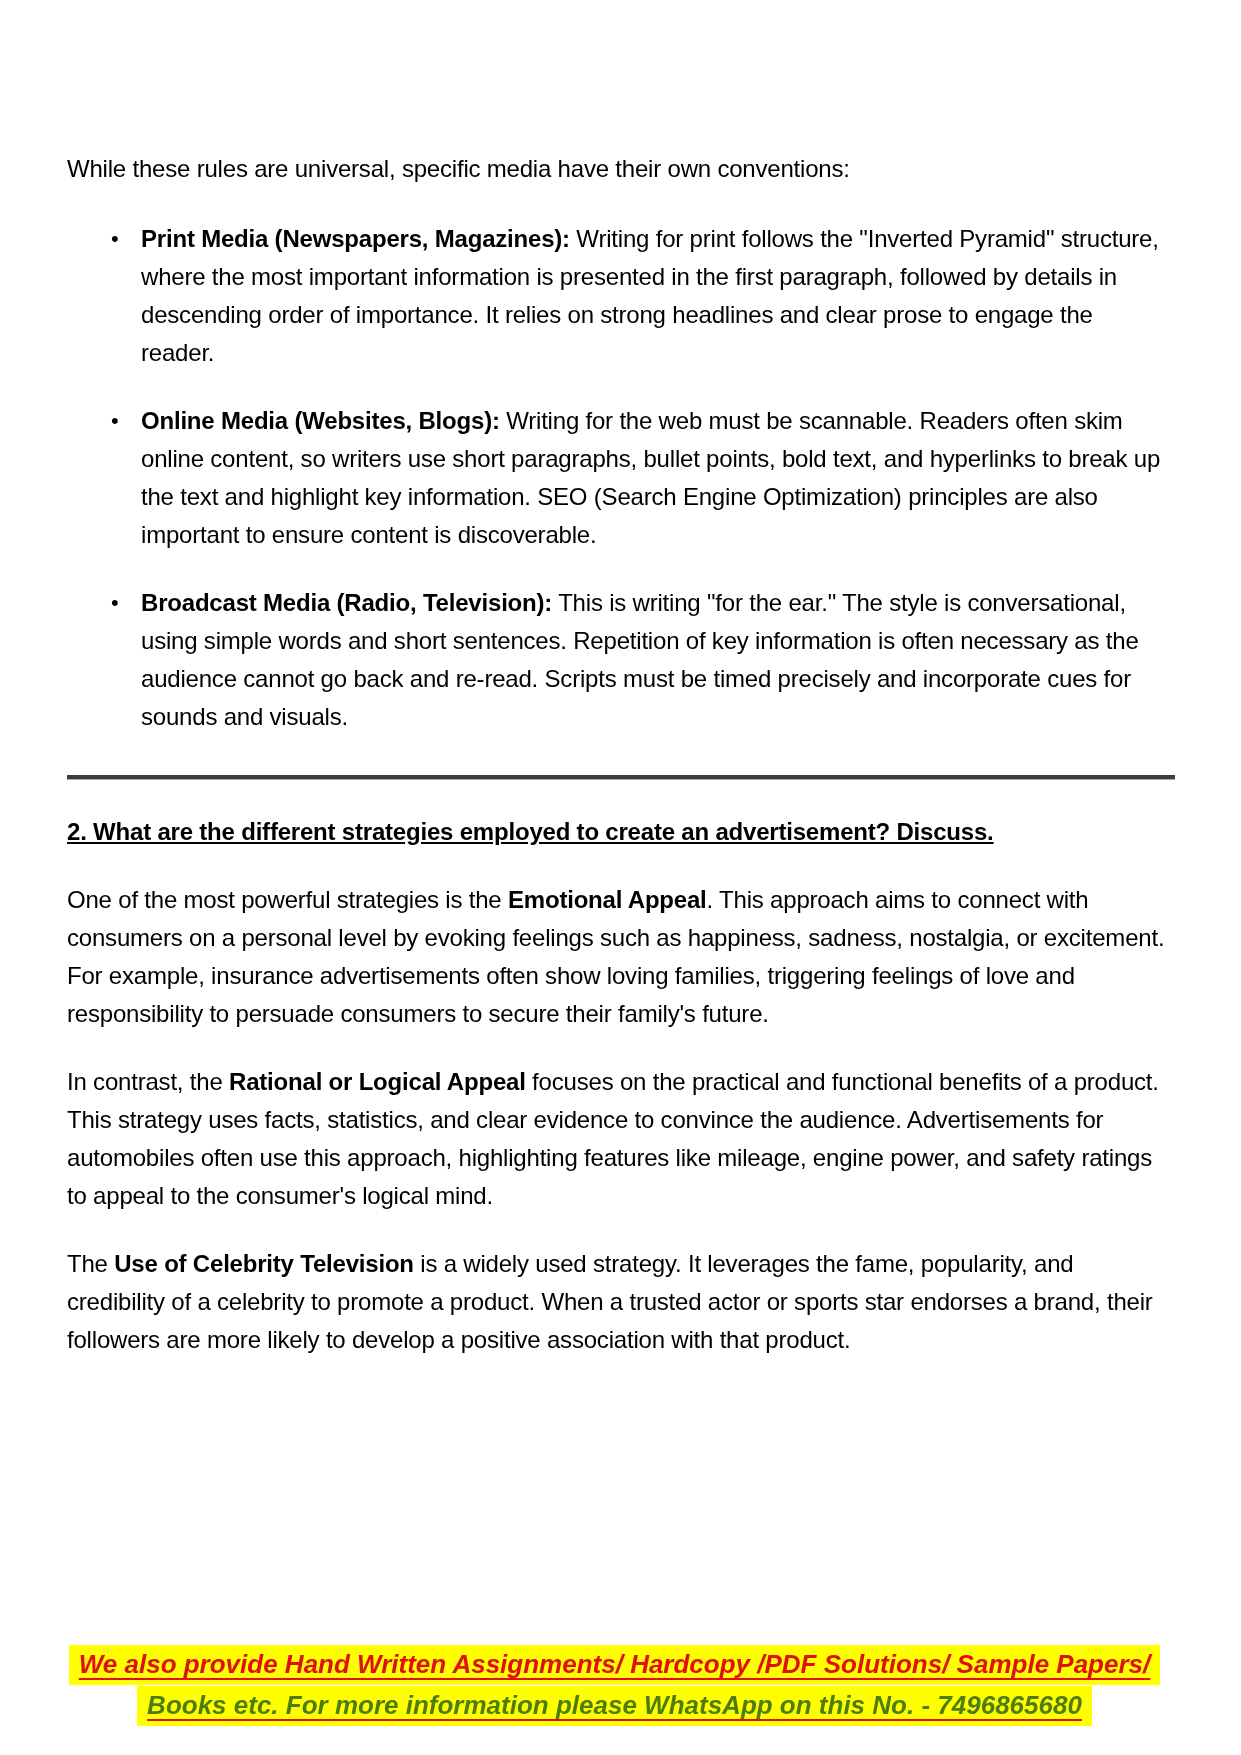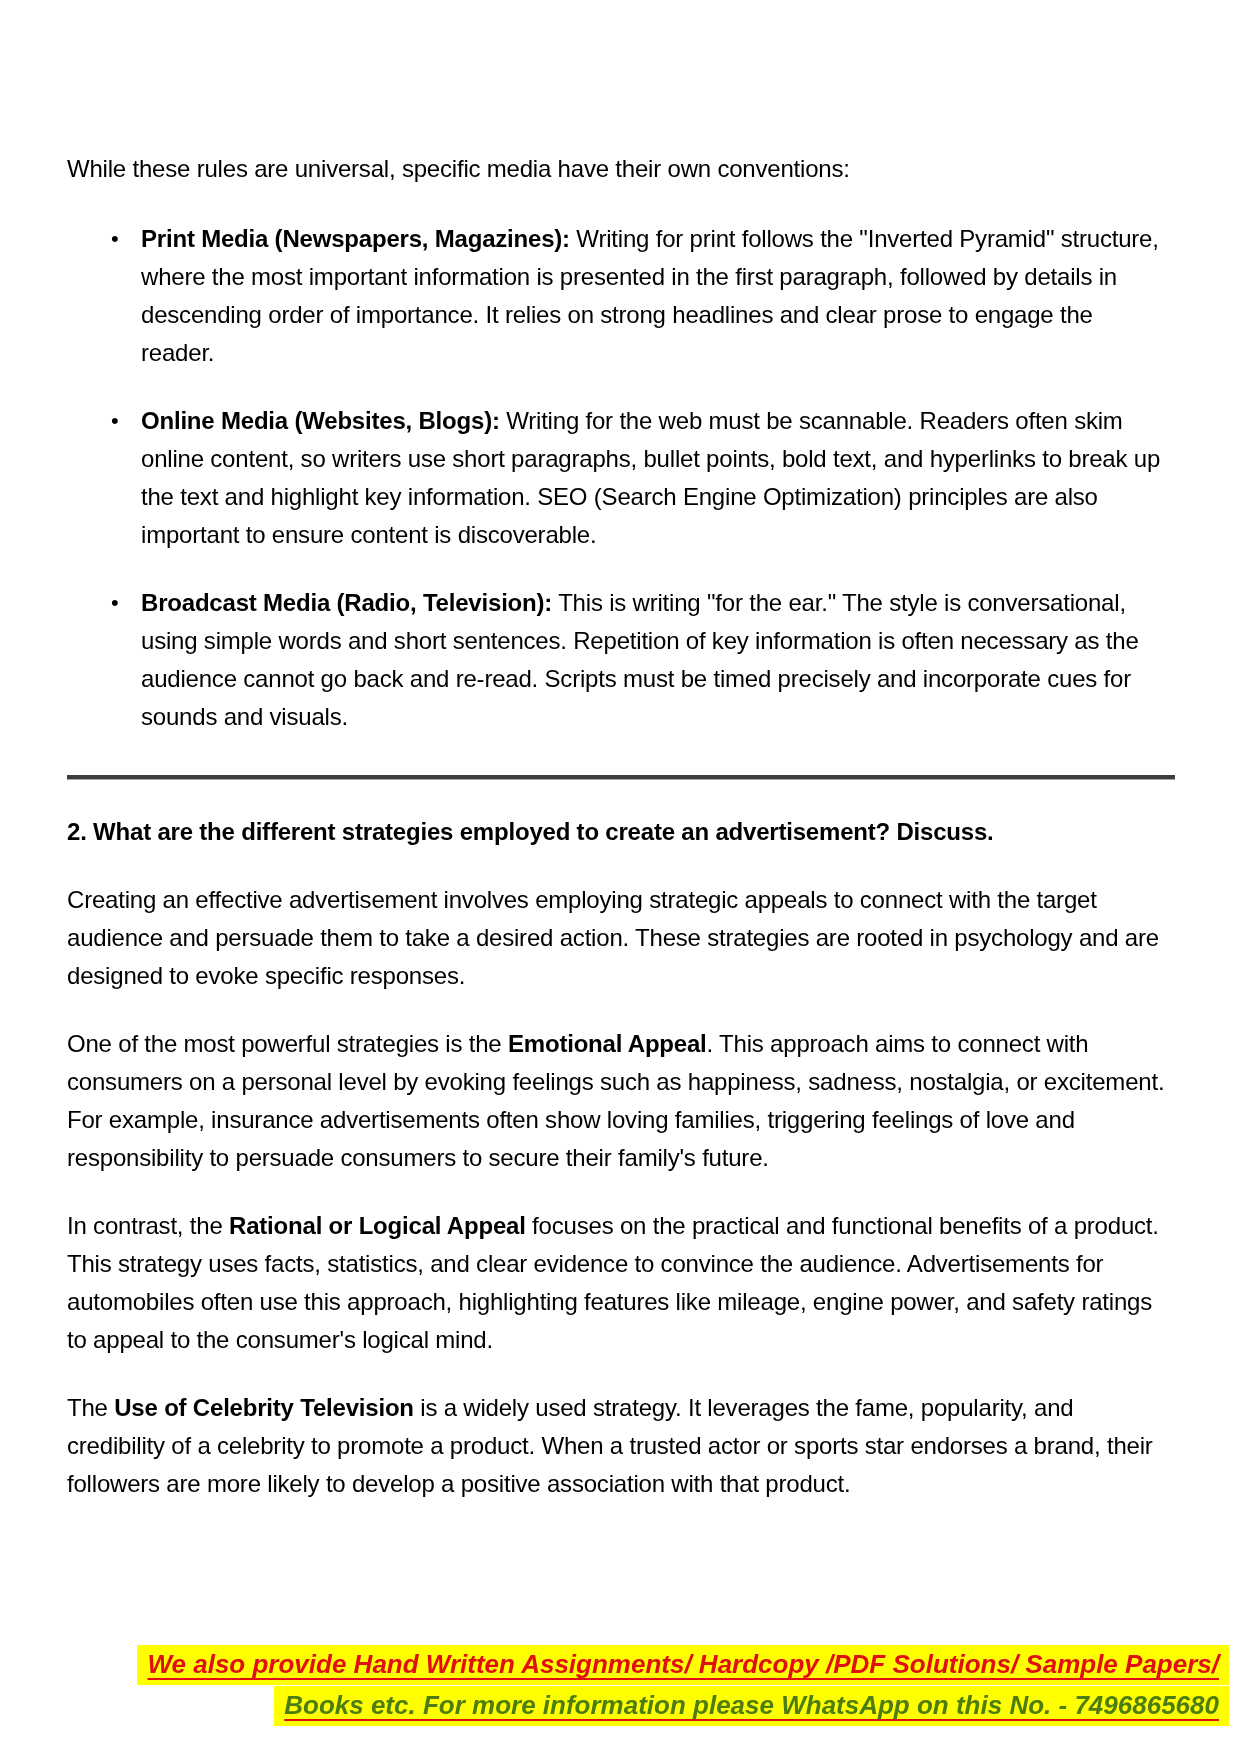--- a/index.html
+++ b/index.html
@@ -54,30 +54,31 @@
     background: #3d3d3d;
     border-bottom: 1px solid #a6a6a6;
     margin: 39px 0 33px 0;
   }
   h2.question {
     font-size: 24px;
     line-height: 38px;
     letter-spacing: -0.2px;
     font-weight: 700;
     margin: 0 0 30px 0;
+    text-decoration: underline;
   }
   .paragraphs p {
     margin: 0 0 30px 0;
   }
   .footer {
     position: absolute;
     left: 0;
     right: 12px;
     bottom: 28px;
-    text-align: right;
+    text-align: center;
   }
   .footer .line {
     line-height: 37px;
     white-space: nowrap;
   }
   .footer .hl {
     display: inline-block;
     font-size: 26px;
     font-weight: 700;
     font-style: italic;
@@ -99,21 +100,20 @@
         <li><span class="b">Print Media (Newspapers, Magazines):</span><span> Writing for print follows the "Inverted Pyramid" structure, where the most important information is presented in the first paragraph, followed by details in descending order of importance. It relies on strong headlines and clear prose to engage the reader.</span></li>
         <li><span class="b">Online Media (Websites, Blogs):</span><span> Writing for the web must be scannable. Readers often skim online content, so writers use short paragraphs, bullet points, bold text, and hyperlinks to break up the text and highlight key information. SEO (Search Engine Optimization) principles are also important to ensure content is discoverable.</span></li>
         <li><span class="b">Broadcast Media (Radio, Television):</span><span> This is writing "for the ear." The style is conversational, using simple words and short sentences. Repetition of key information is often necessary as the audience cannot go back and re-read. Scripts must be timed precisely and incorporate cues for sounds and visuals.</span></li>
       </ul>
 
     <div class="divider"></div>
 
     <h2 class="question">2. What are the different strategies employed to create an advertisement? Discuss.</h2>
 
     <div class="paragraphs" id="paragraph-container">
-        <p><span>Creating an effective advertisement involves employing strategic appeals to connect with the target audience and persuade them to take a desired action. These strategies are rooted in psychology and are designed to evoke specific responses.</span></p>
         <p><span>One of the most powerful strategies is the </span><span class="b">Emotional Appeal</span><span>. This approach aims to connect with consumers on a personal level by evoking feelings such as happiness, sadness, nostalgia, or excitement. For example, insurance advertisements often show loving families, triggering feelings of love and responsibility to persuade consumers to secure their family's future.</span></p>
         <p><span>In contrast, the </span><span class="b">Rational or Logical Appeal</span><span> focuses on the practical and functional benefits of a product. This strategy uses facts, statistics, and clear evidence to convince the audience. Advertisements for automobiles often use this approach, highlighting features like mileage, engine power, and safety ratings to appeal to the consumer's logical mind.</span></p>
         <p><span>The </span><span class="b">Use of Celebrity Television</span><span> is a widely used strategy. It leverages the fame, popularity, and credibility of a celebrity to promote a product. When a trusted actor or sports star endorses a brand, their followers are more likely to develop a positive association with that product.</span></p>
       </div>
 
   </div>
 
   <div class="footer">
     <div class="line">
       <span class="hl" style="background: rgb(255, 255, 0); color: rgb(224, 16, 16); text-decoration-color: rgb(224, 16, 16);">We also provide Hand Written Assignments/ Hardcopy /PDF Solutions/ Sample Papers/</span>

